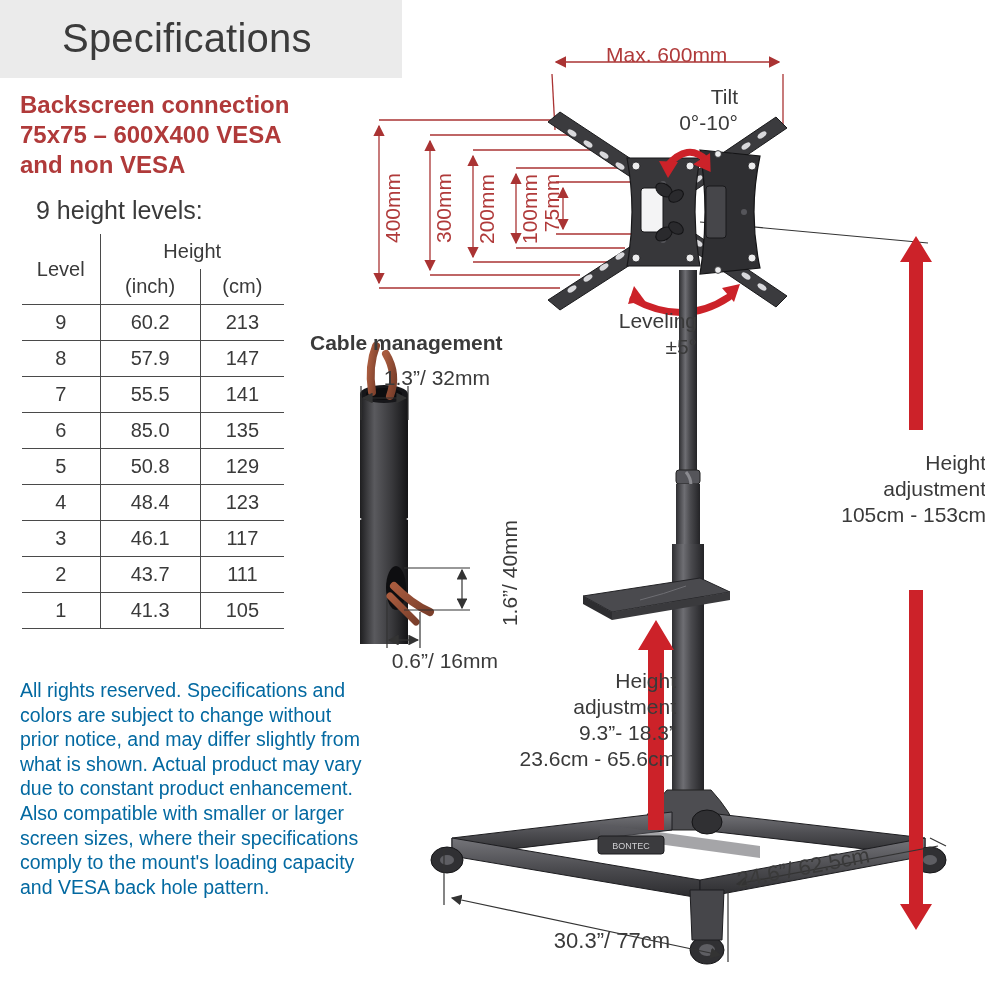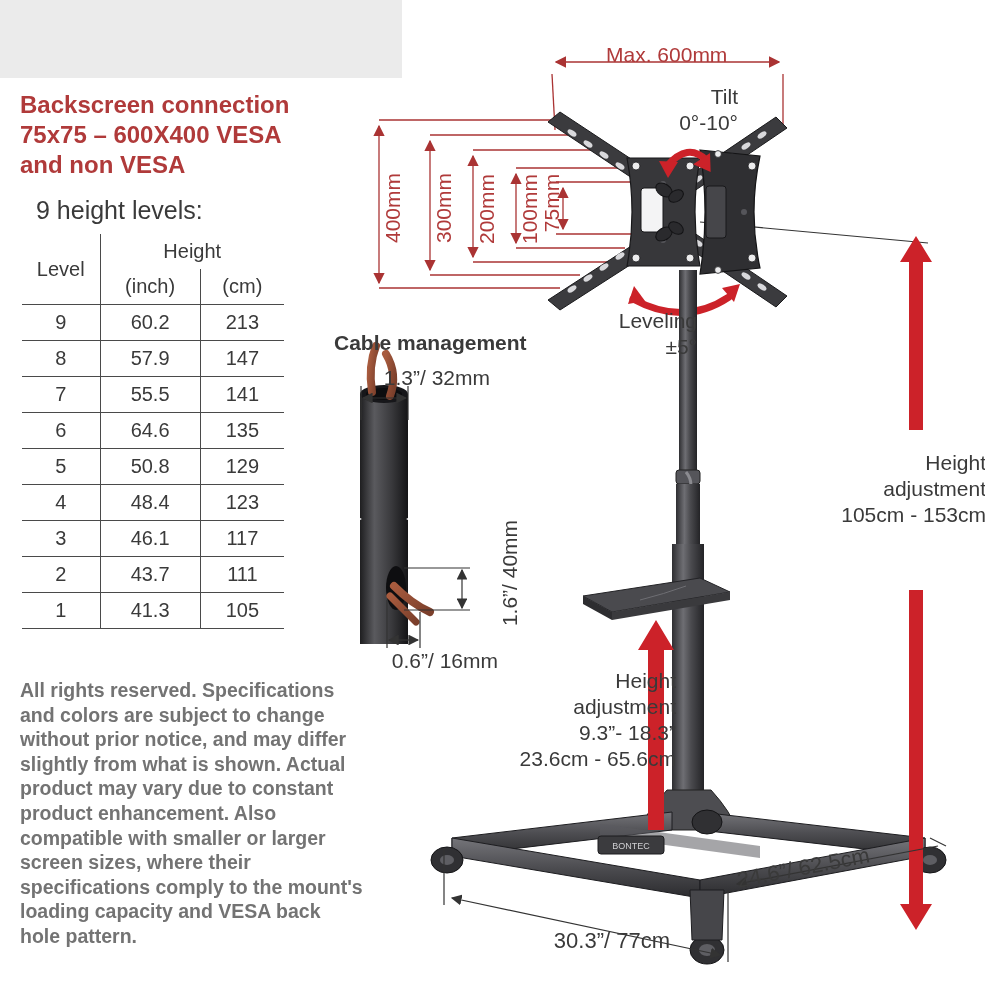--- a/index.html
+++ b/index.html
@@ -46,37 +46,38 @@
   .hdr-level{width:78px;}
   .hdr-inch{width:100px;}
   .hdr-cm{width:84px;}
   .vline-l{border-left:1px solid #4a4a4a;}
   .rowline{border-top:1px solid #4a4a4a;}
   .headline{border-bottom:1px solid #4a4a4a;}
   .botline{border-bottom:1px solid #4a4a4a;}
 
   .disclaimer{
     position:absolute;left:20px;top:678px;width:345px;
-    font-size:19.5px;line-height:24.6px;color:#737373;font-weight:bold;
+    font-size:19.5px;line-height:24.6px;color:#0369a1;
   }
 
   
   .lbl{position:absolute;font-size:21px;color:#3a3a3a;line-height:26px;text-align:right;}
   .lbl-red{position:absolute;font-size:21px;color:#b03a3a;line-height:26px;}
   .rot90{transform:rotate(-90deg);transform-origin:50% 50%;}
-  .bold{font-weight:700;margin-left:24px;}
+  .bold{font-weight:700;}
 
   svg.overlay{position:absolute;left:0;top:0;width:985px;height:990px;pointer-events:none;}
 </style>
 </head>
 <body>
 
 <div class="page">
 
   <div class="header-band"></div>
+  <div class="header-title">Specifications</div>
 
   <div class="vesa-note">
     <div>Backscreen connection</div>
     <div>75x75 – 600X400 VESA</div>
     <div>and non VESA</div>
   </div>
 
   <div class="levels-title">9 height levels:</div>
 
   <table class="levels">
@@ -101,21 +102,21 @@
           <td class="vline-l rowline">57.9</td>
           <td class="vline-l rowline">147</td>
         </tr>
         <tr>
           <td class="rowline">7</td>
           <td class="vline-l rowline">55.5</td>
           <td class="vline-l rowline">141</td>
         </tr>
         <tr>
           <td class="rowline">6</td>
-          <td class="vline-l rowline">64.6</td>
+          <td class="vline-l rowline">85.0</td>
           <td class="vline-l rowline">135</td>
         </tr>
         <tr>
           <td class="rowline">5</td>
           <td class="vline-l rowline">50.8</td>
           <td class="vline-l rowline">129</td>
         </tr>
         <tr>
           <td class="rowline">4</td>
           <td class="vline-l rowline">48.4</td>

